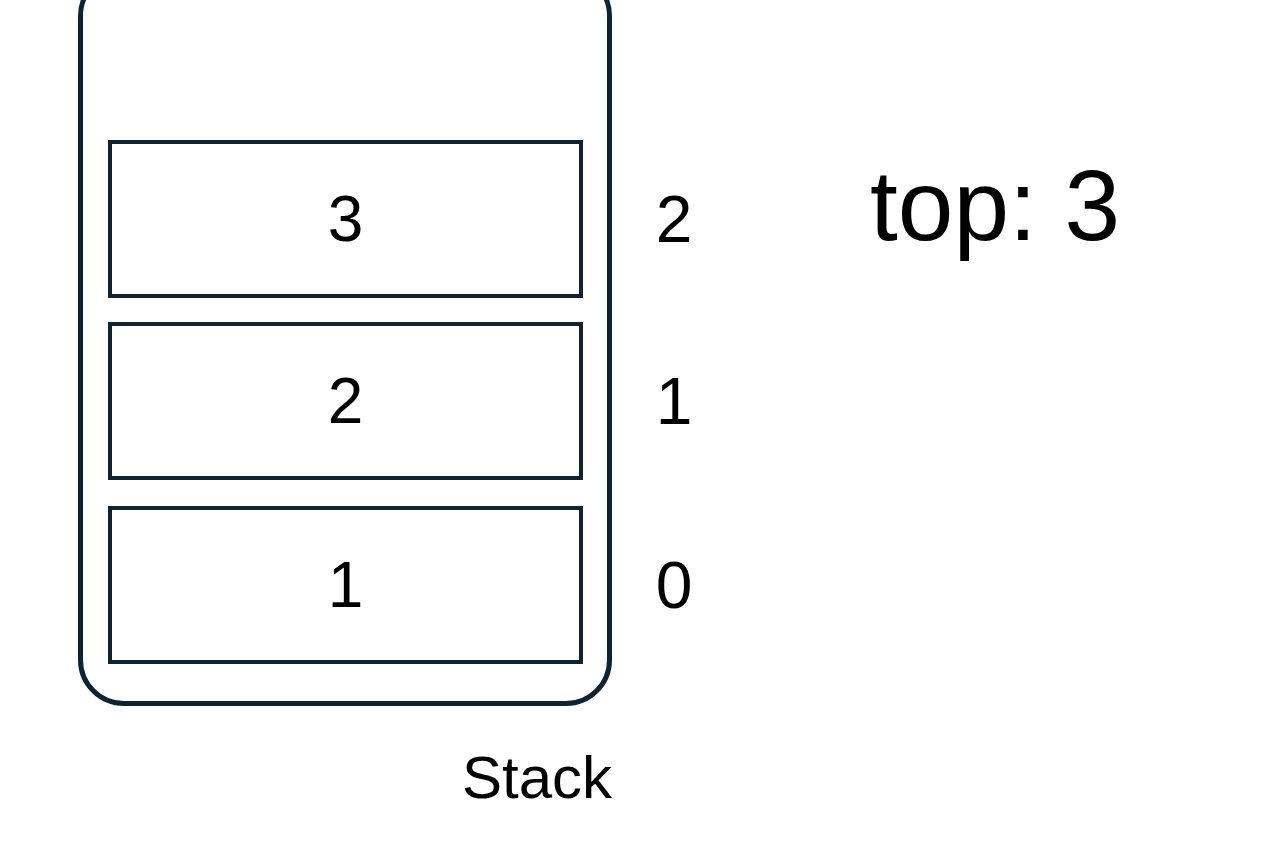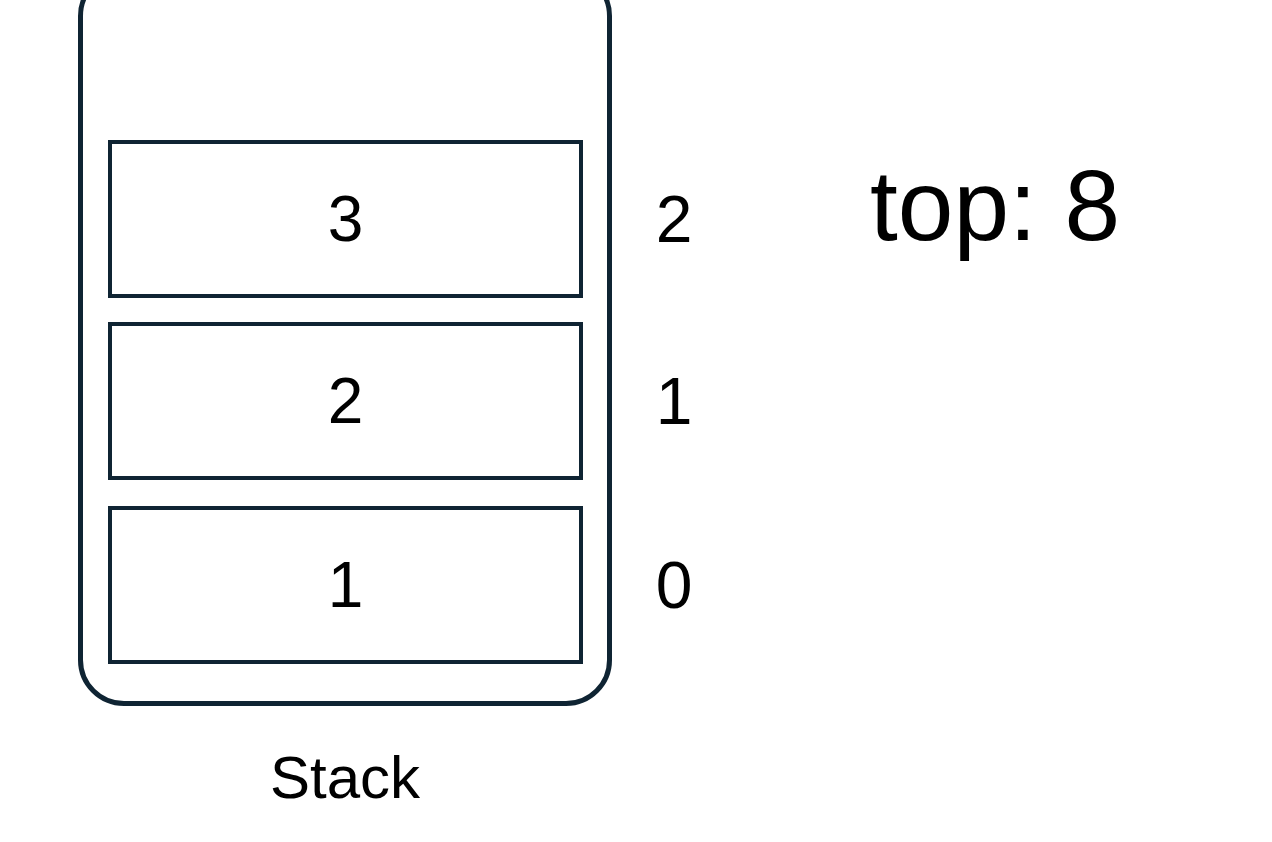--- a/index.html
+++ b/index.html
@@ -67,21 +67,21 @@
     font-size: 100px;
     color: #000000;
     line-height: 1;
     white-space: pre;
   }
   .stack-caption {
     position: absolute;
     left: 78px;
     top: 748px;
     width: 534px;
-    text-align: center;
+    text-align: right;
     font-size: 60px;
     color: #000000;
     line-height: 1;
   }
 </style>
 </head>
 <body>
 
 <div class="stage">
 
@@ -100,17 +100,17 @@
   <div class="index-label index-0">
     <span>2</span>
   </div>
   <div class="index-label index-1">
     <span>1</span>
   </div>
   <div class="index-label index-2">
     <span>0</span>
   </div>
 
-  <div class="top-pointer">top: 8</div>
+  <div class="top-pointer">top: 3</div>
 
   <div class="stack-caption">Stack</div>
 
 </div>
 
 </body></html>

